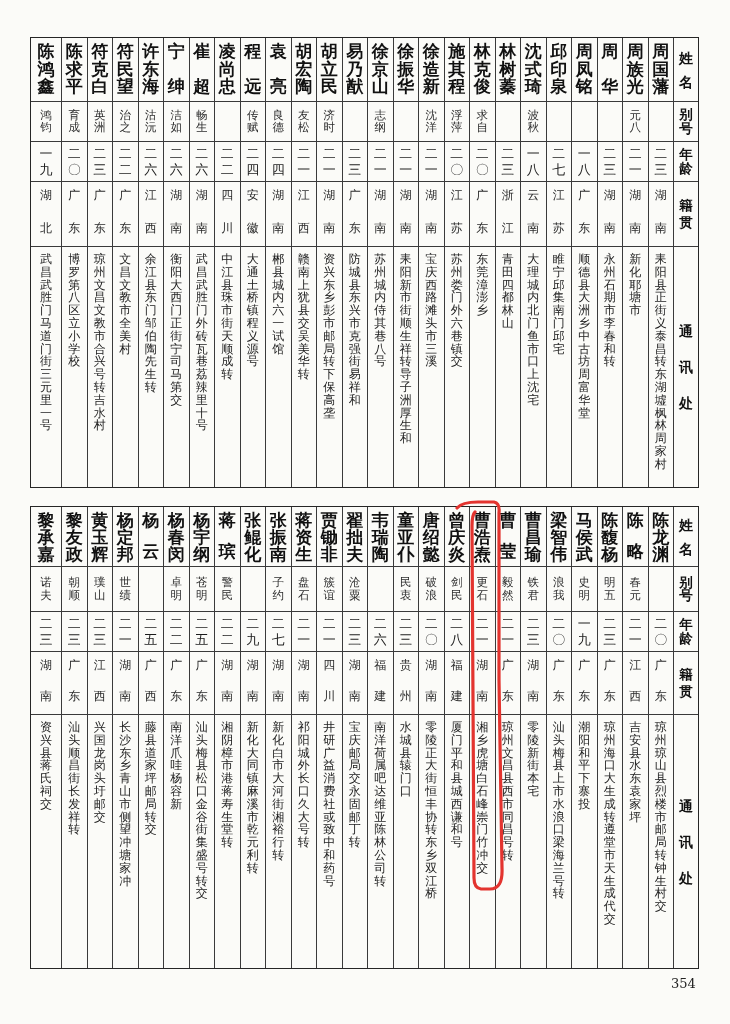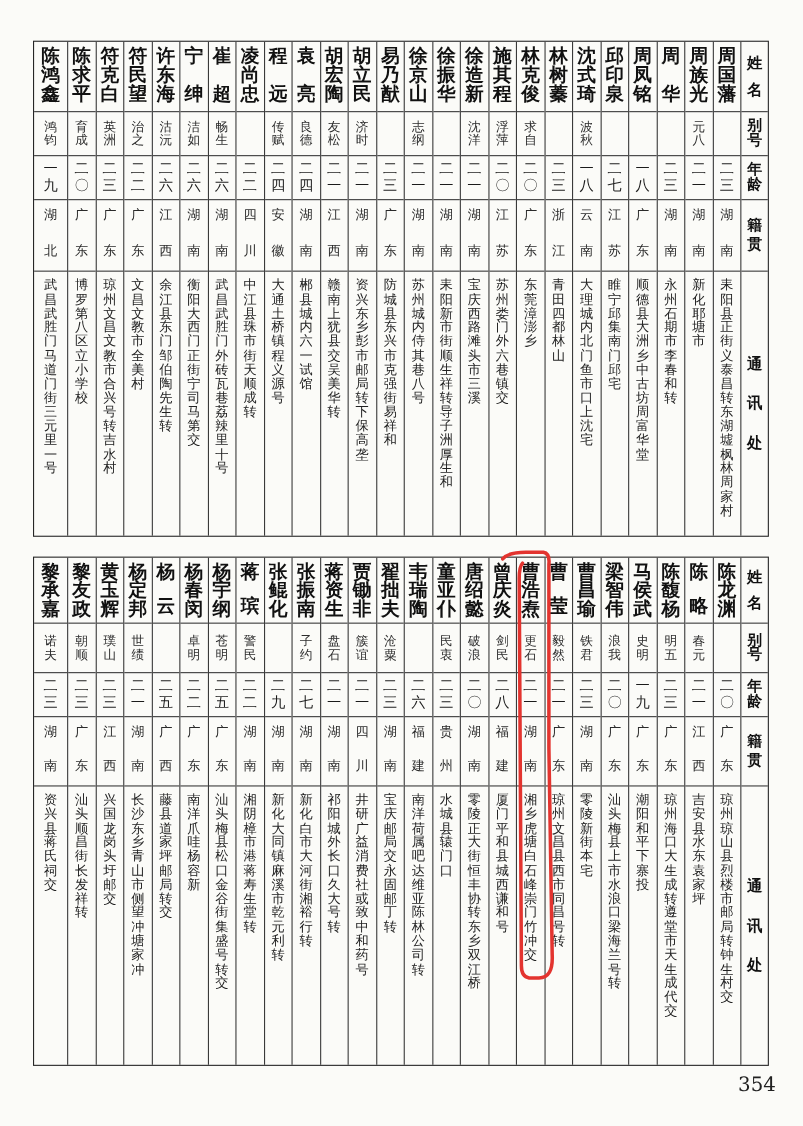--- a/index.html
+++ b/index.html
@@ -46,21 +46,21 @@
   .addr span { height:12.8px; line-height:12.8px; }
 
   .hdr .c { font-weight:bold; font-size:14px; justify-content:center; padding:0; color:#111; }
   .hdr .name { gap:10px; }
   .hdr .alias { gap:0; font-size:13.5px; }
   .hdr .age { gap:0; font-size:13.5px; }
   .hdr .origin { gap:4px; font-size:13.5px; }
   .hdr .addr { gap:22px; font-size:14px; }
   .hdr .addr span { height:auto; line-height:1; }
 
-  .page-number { position:absolute; left:671px; top:976px; font-size:18px; color:#222;text-align:center; }
+  .page-number { position:absolute; left:671px; top:976px; font-size:13px; color:#222;text-align:center; }
   .annot { position:absolute; left:0; top:0; width:730px; height:1024px; pointer-events:none; }
 </style>
 </head>
 <body>
 
 <div class="tbl upper">
   <div class="col hdr">
     <div class="c name">
         <span>姓</span>
         <span>名</span>

